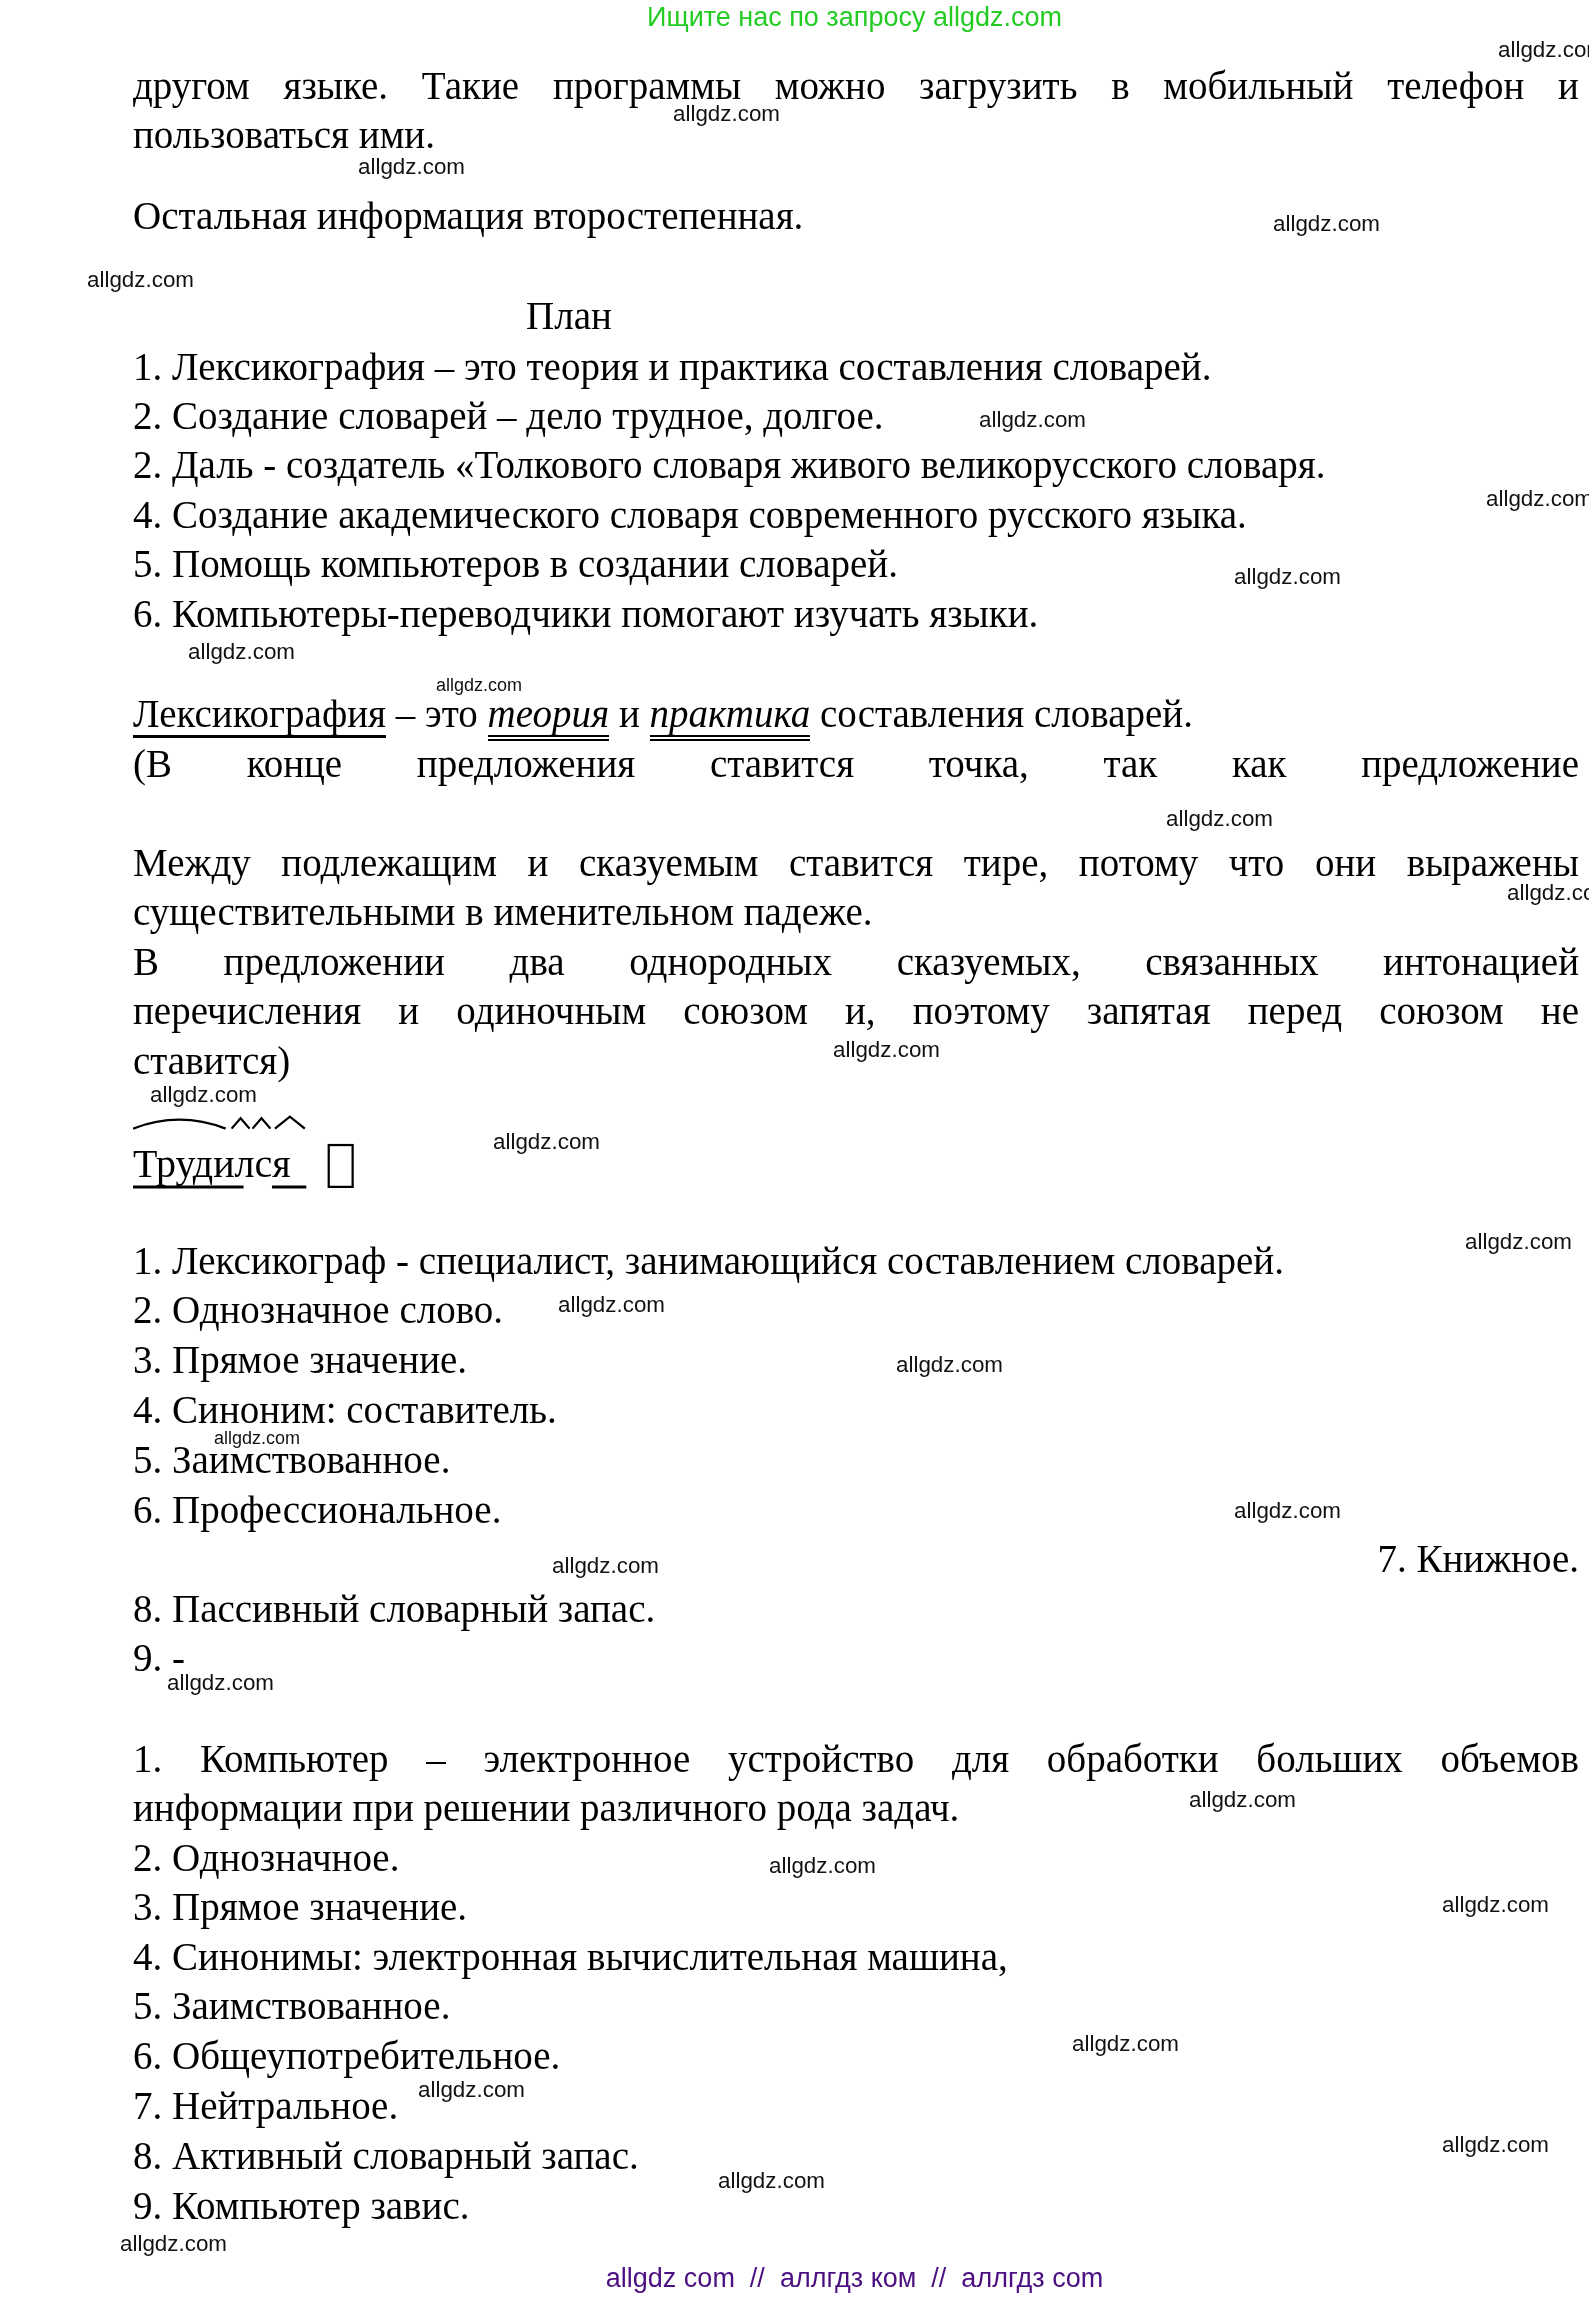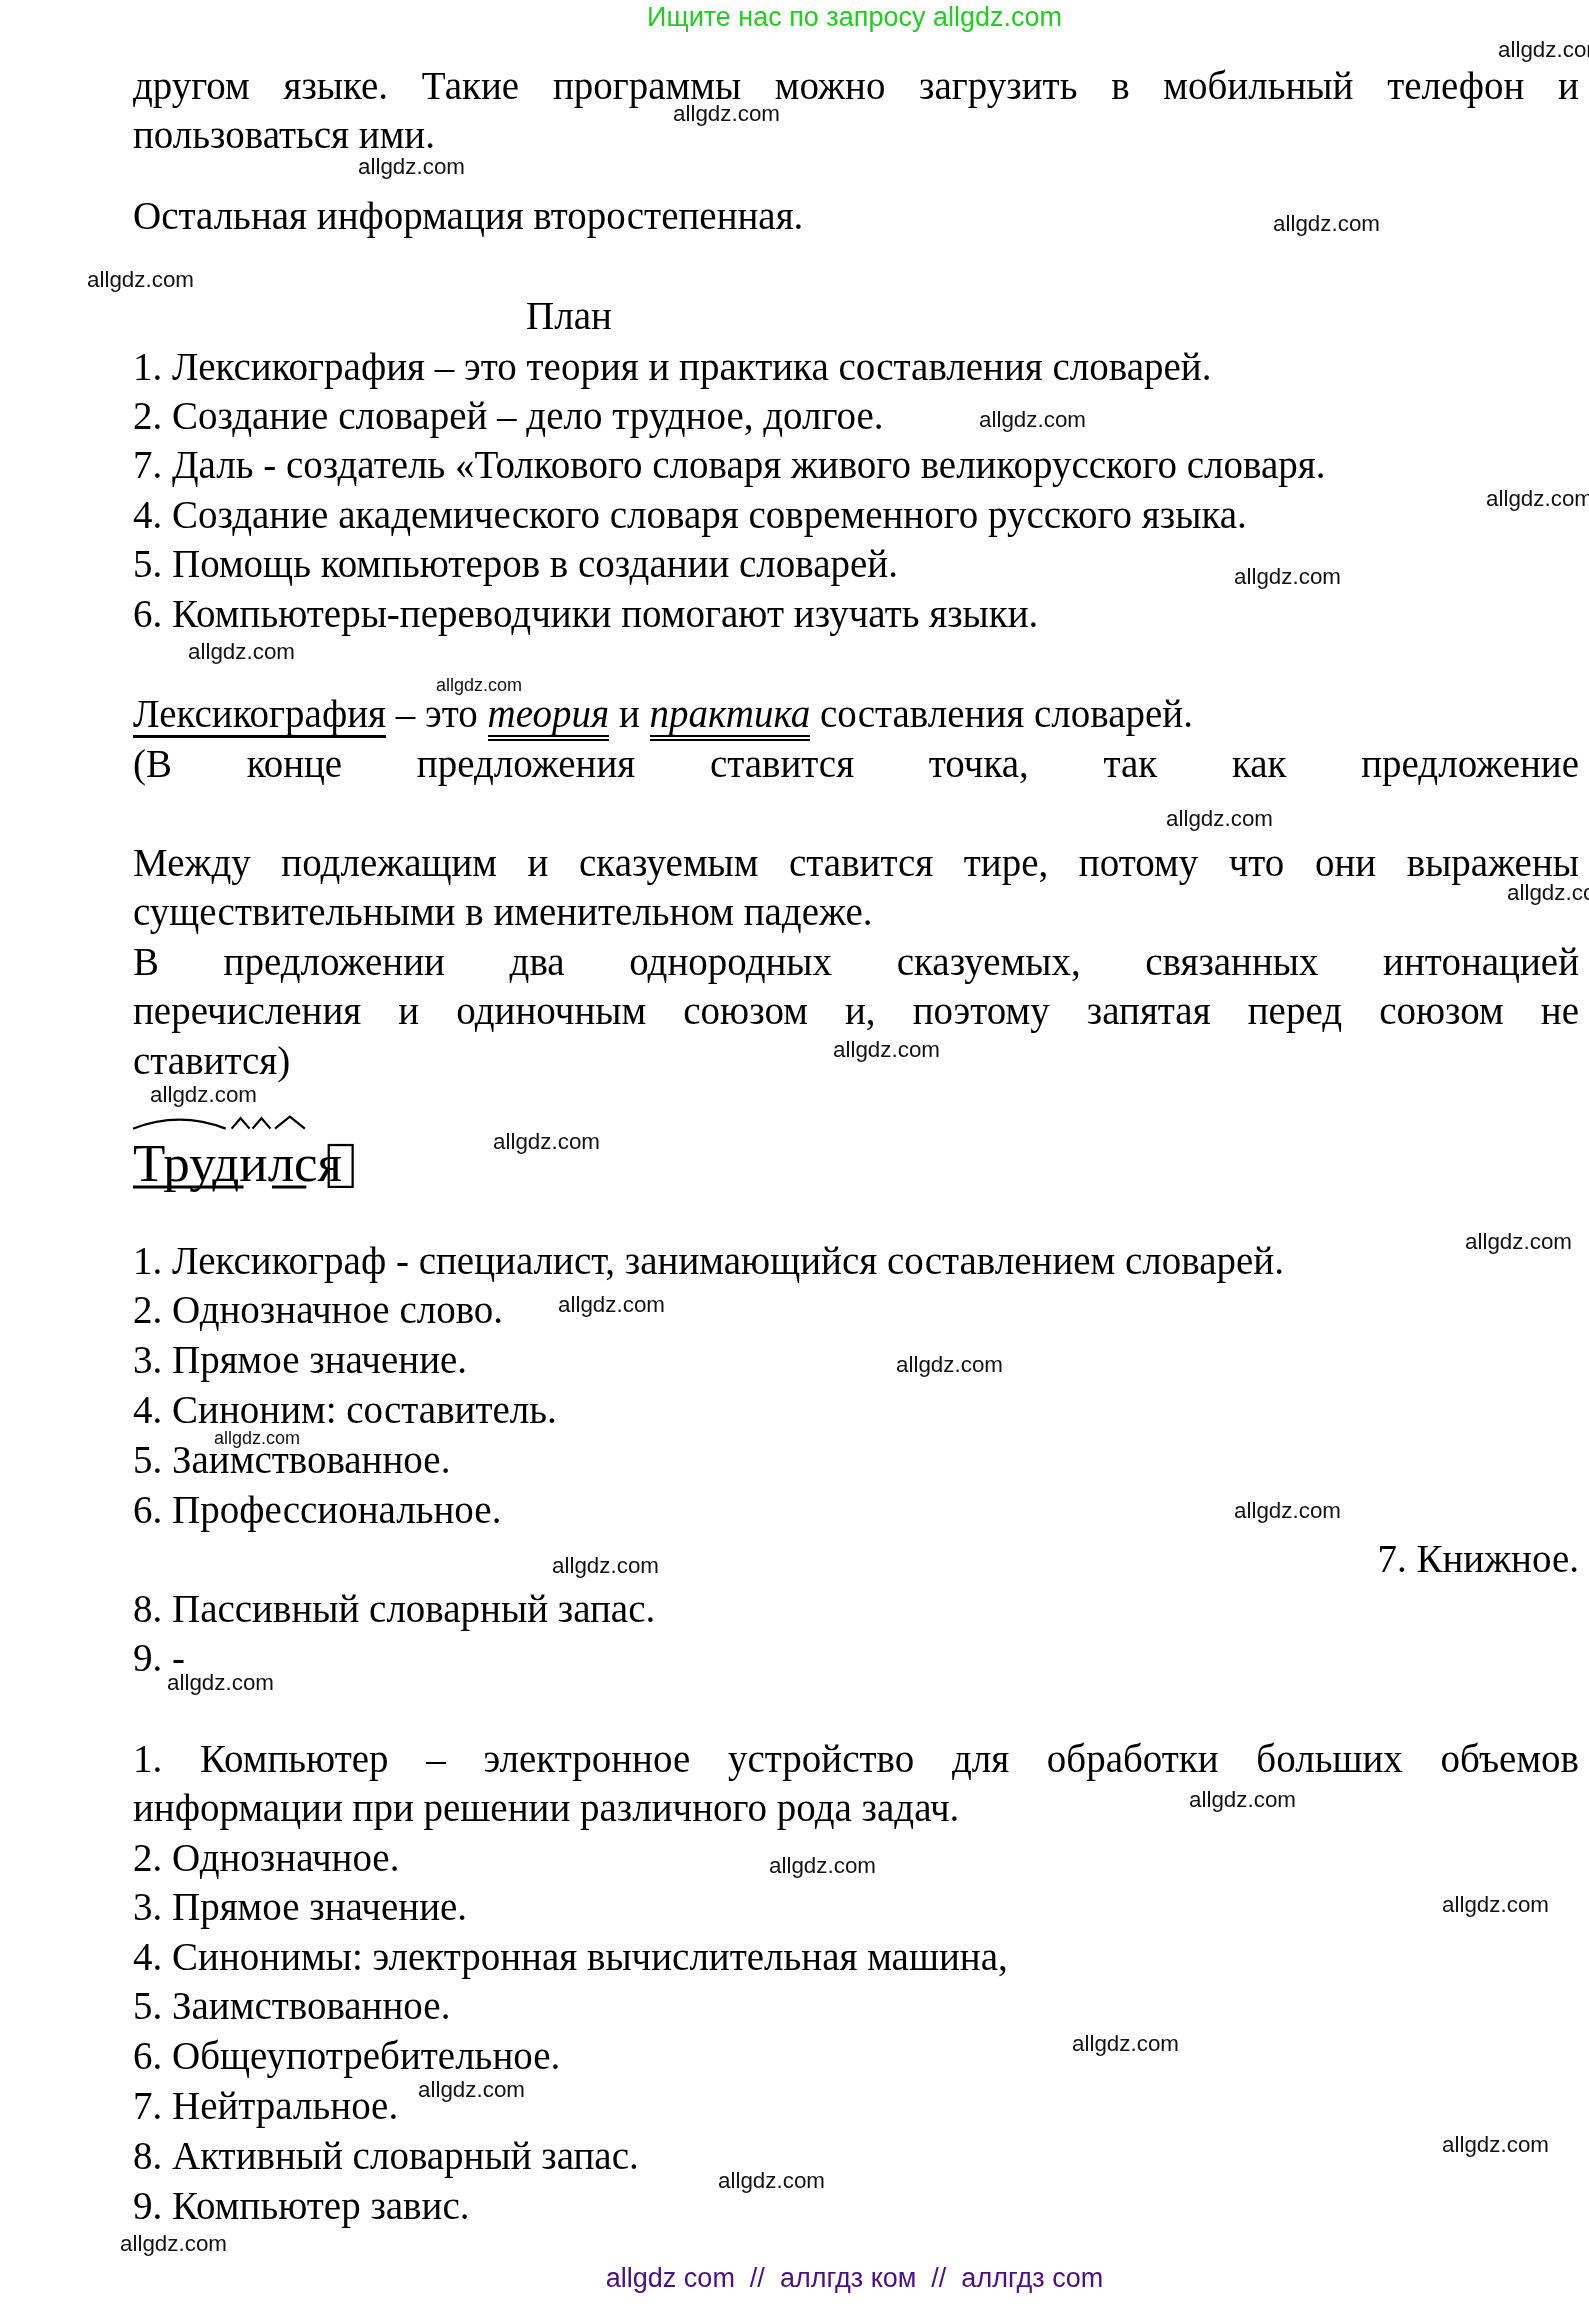--- a/index.html
+++ b/index.html
@@ -8,40 +8,40 @@
   .line { position:absolute; left:73px; width:1446px; font-family:"Liberation Serif","DejaVu Serif",serif; font-size:39px; color:#000; white-space:nowrap; line-height:49px; }
   .justify { text-align:justify; text-align-last:justify; white-space:normal; }
   .wm { position:absolute; font-family:"Liberation Sans","DejaVu Sans",sans-serif; font-size:22.4px; color:#111; white-space:nowrap; line-height:25px;text-align:center; }
   .wm.small { font-size:18px; }
   .header { position:absolute; top:0; left:0; width:1589px; text-align:center; font-family:"Liberation Sans","DejaVu Sans",sans-serif; font-size:27px; line-height:34px; }
   .footer { position:absolute; top:2260px; left:0; width:1589px; text-align:center; font-family:"Liberation Sans","DejaVu Sans",sans-serif; font-size:27px; line-height:37px; }
   .u1 { border-bottom:3px solid #000; padding-bottom:0; }
   .u2 { border-bottom:6.7px double #000;font-style:italic; }
   .plan-title { position:absolute; left:466px; font-family:"Liberation Serif","DejaVu Serif",serif; font-size:39px; line-height:49px; }
   .morph { position:absolute; left:73px; top:1112px; width:254px; height:90px; }
-  .morph .word { position:absolute; left:0; top:27px; font-family:"Liberation Serif","DejaVu Serif",serif; font-size:53px; line-height:49px; }
+  .morph .word { position:absolute; left:0; top:27px; font-family:"Liberation Serif","DejaVu Serif",serif; font-size:40px; line-height:49px; }
   .morph svg { position:absolute; left:0; top:0; }
 </style>
 </head>
 <body>
 
 <div class="page">
 
   <div class="header" style="color:#22cc22;">
     <span>Ищите нас по запросу allgdz.com</span>
   </div>
 
   <div class="line justify" style="top:61px;">другом языке. Такие программы можно загрузить в мобильный телефон и</div>
   <div class="line" style="top:110px;">пользоваться ими.</div>
   <div class="line" style="top:191px;">Остальная информация второстепенная.</div>
 
   <div class="plan-title" style="top:291px;">План</div>
   <div class="line" style="top:342px;">1. Лексикография – это теория и практика составления словарей.</div>
   <div class="line" style="top:391px;">2. Создание словарей – дело трудное, долгое.</div>
-  <div class="line" style="top:440px;">7. Даль - создатель «Толкового словаря живого великорусского словаря.</div>
+  <div class="line" style="top:440px;">2. Даль - создатель «Толкового словаря живого великорусского словаря.</div>
   <div class="line" style="top:490px;">4. Создание академического словаря современного русского языка.</div>
   <div class="line" style="top:539px;">5. Помощь компьютеров в создании словарей.</div>
   <div class="line" style="top:589px;">6. Компьютеры-переводчики помогают изучать языки.</div>
 
   <div class="line" style="top:689px;">
     <span class="u1">Лексикография</span><span style="white-space:pre;"> – это </span><span class="u2">теория</span><span style="white-space:pre;"> и </span><span class="u2">практика</span><span style="white-space:pre;"> составления словарей.</span>
   </div>
   <div class="line justify" style="top:739px;">(В конце предложения ставится точка, так как предложение</div>
   <div class="line justify" style="top:838px;">Между подлежащим и сказуемым ставится тире, потому что они выражены</div>
   <div class="line" style="top:887px;">существительными в именительном падеже.</div>

